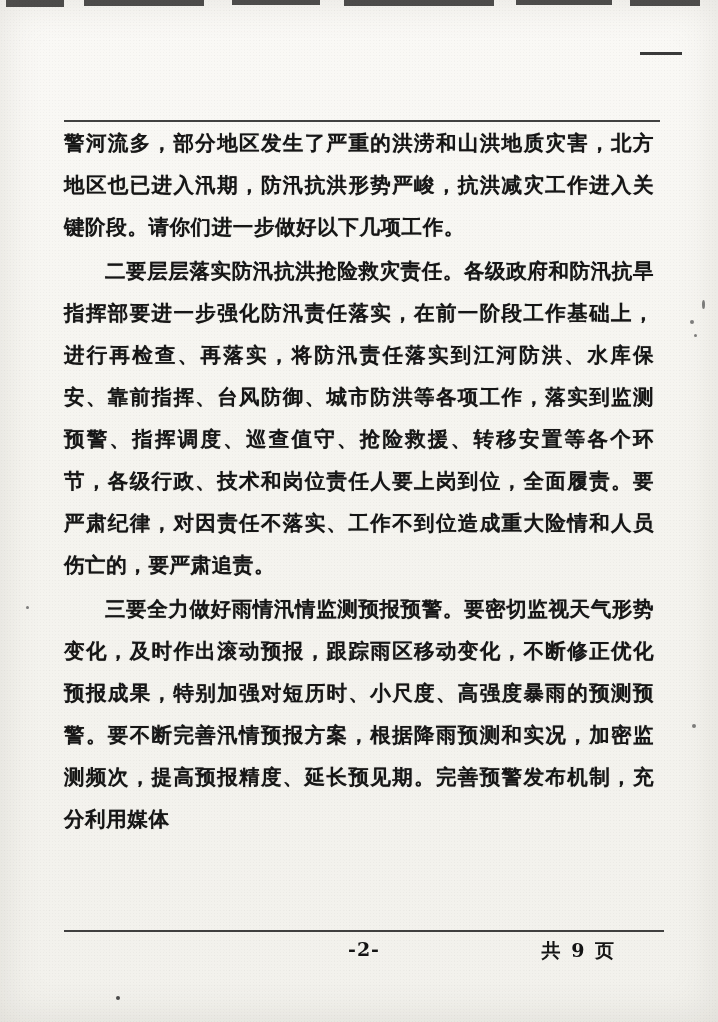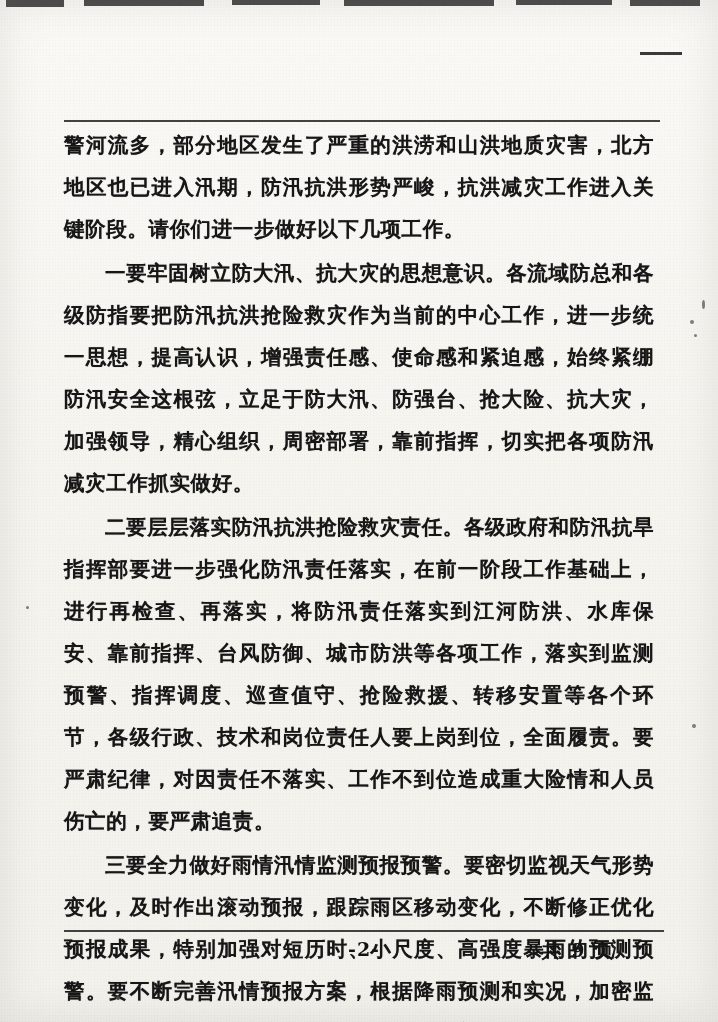--- a/index.html
+++ b/index.html
@@ -102,21 +102,21 @@
     position: absolute;
     left: 64px;
     top: 930px;
     width: 600px;
     height: 2px;
     background: #2e2e2e;
     opacity: .9;
   }
   p.para {
     margin: 0 0 2px 0;
-    font-family: Liberation Serif, serif;
+    font-family: Liberation Mono, monospace;
     font-size: 20.5px;
     line-height: 42px;
     color: #161616;
     letter-spacing: 0.6px;
     text-align: justify;
     text-justify: inter-character;
     font-weight: 600;
     text-shadow: 0 0 0.7px rgba(0,0,0,0.55);
   }
   p.indent {
@@ -176,21 +176,20 @@
   <span class="speck" style="left:690px; top:320px; width:4px; height:4px;"></span>
   <span class="speck" style="left:694px; top:334px; width:3px; height:3px;"></span>
   <span class="speck" style="left:692px; top:724px; width:4px; height:4px;"></span>
   <span class="speck" style="left:26px; top:606px; width:3px; height:3px;"></span>
   <span class="speck" style="left:702px; top:300px; width:3px; height:9px;"></span>
 
   <div class="rule-top"></div>
 
   <div class="doc-body">
     <p class="para">警河流多，部分地区发生了严重的洪涝和山洪地质灾害，北方地区也已进入汛期，防汛抗洪形势严峻，抗洪减灾工作进入关键阶段。请你们进一步做好以下几项工作。</p>
-    <p class="para indent">一要牢固树立防大汛、抗大灾的思想意识。各流域防总和各级防指要把防汛抗洪抢险救灾作为当前的中心工作，进一步统一思想，提高认识，增强责任感、使命感和紧迫感，始终紧绷防汛安全这根弦，立足于防大汛、防强台、抢大险、抗大灾，加强领导，精心组织，周密部署，靠前指挥，切实把各项防汛减灾工作抓实做好。</p>
     <p class="para indent">二要层层落实防汛抗洪抢险救灾责任。各级政府和防汛抗旱指挥部要进一步强化防汛责任落实，在前一阶段工作基础上，进行再检查、再落实，将防汛责任落实到江河防洪、水库保安、靠前指挥、台风防御、城市防洪等各项工作，落实到监测预警、指挥调度、巡查值守、抢险救援、转移安置等各个环节，各级行政、技术和岗位责任人要上岗到位，全面履责。要严肃纪律，对因责任不落实、工作不到位造成重大险情和人员伤亡的，要严肃追责。</p>
     <p class="para indent">三要全力做好雨情汛情监测预报预警。要密切监视天气形势变化，及时作出滚动预报，跟踪雨区移动变化，不断修正优化预报成果，特别加强对短历时、小尺度、高强度暴雨的预测预警。要不断完善汛情预报方案，根据降雨预测和实况，加密监测频次，提高预报精度、延长预见期。完善预警发布机制，充分利用媒体</p>
   </div>
 
   <div class="rule-bottom"></div>
 
   <div class="footer">
     <span class="page-number">-2-</span>
     <span class="total-pages">共 9 页</span>
   </div>

